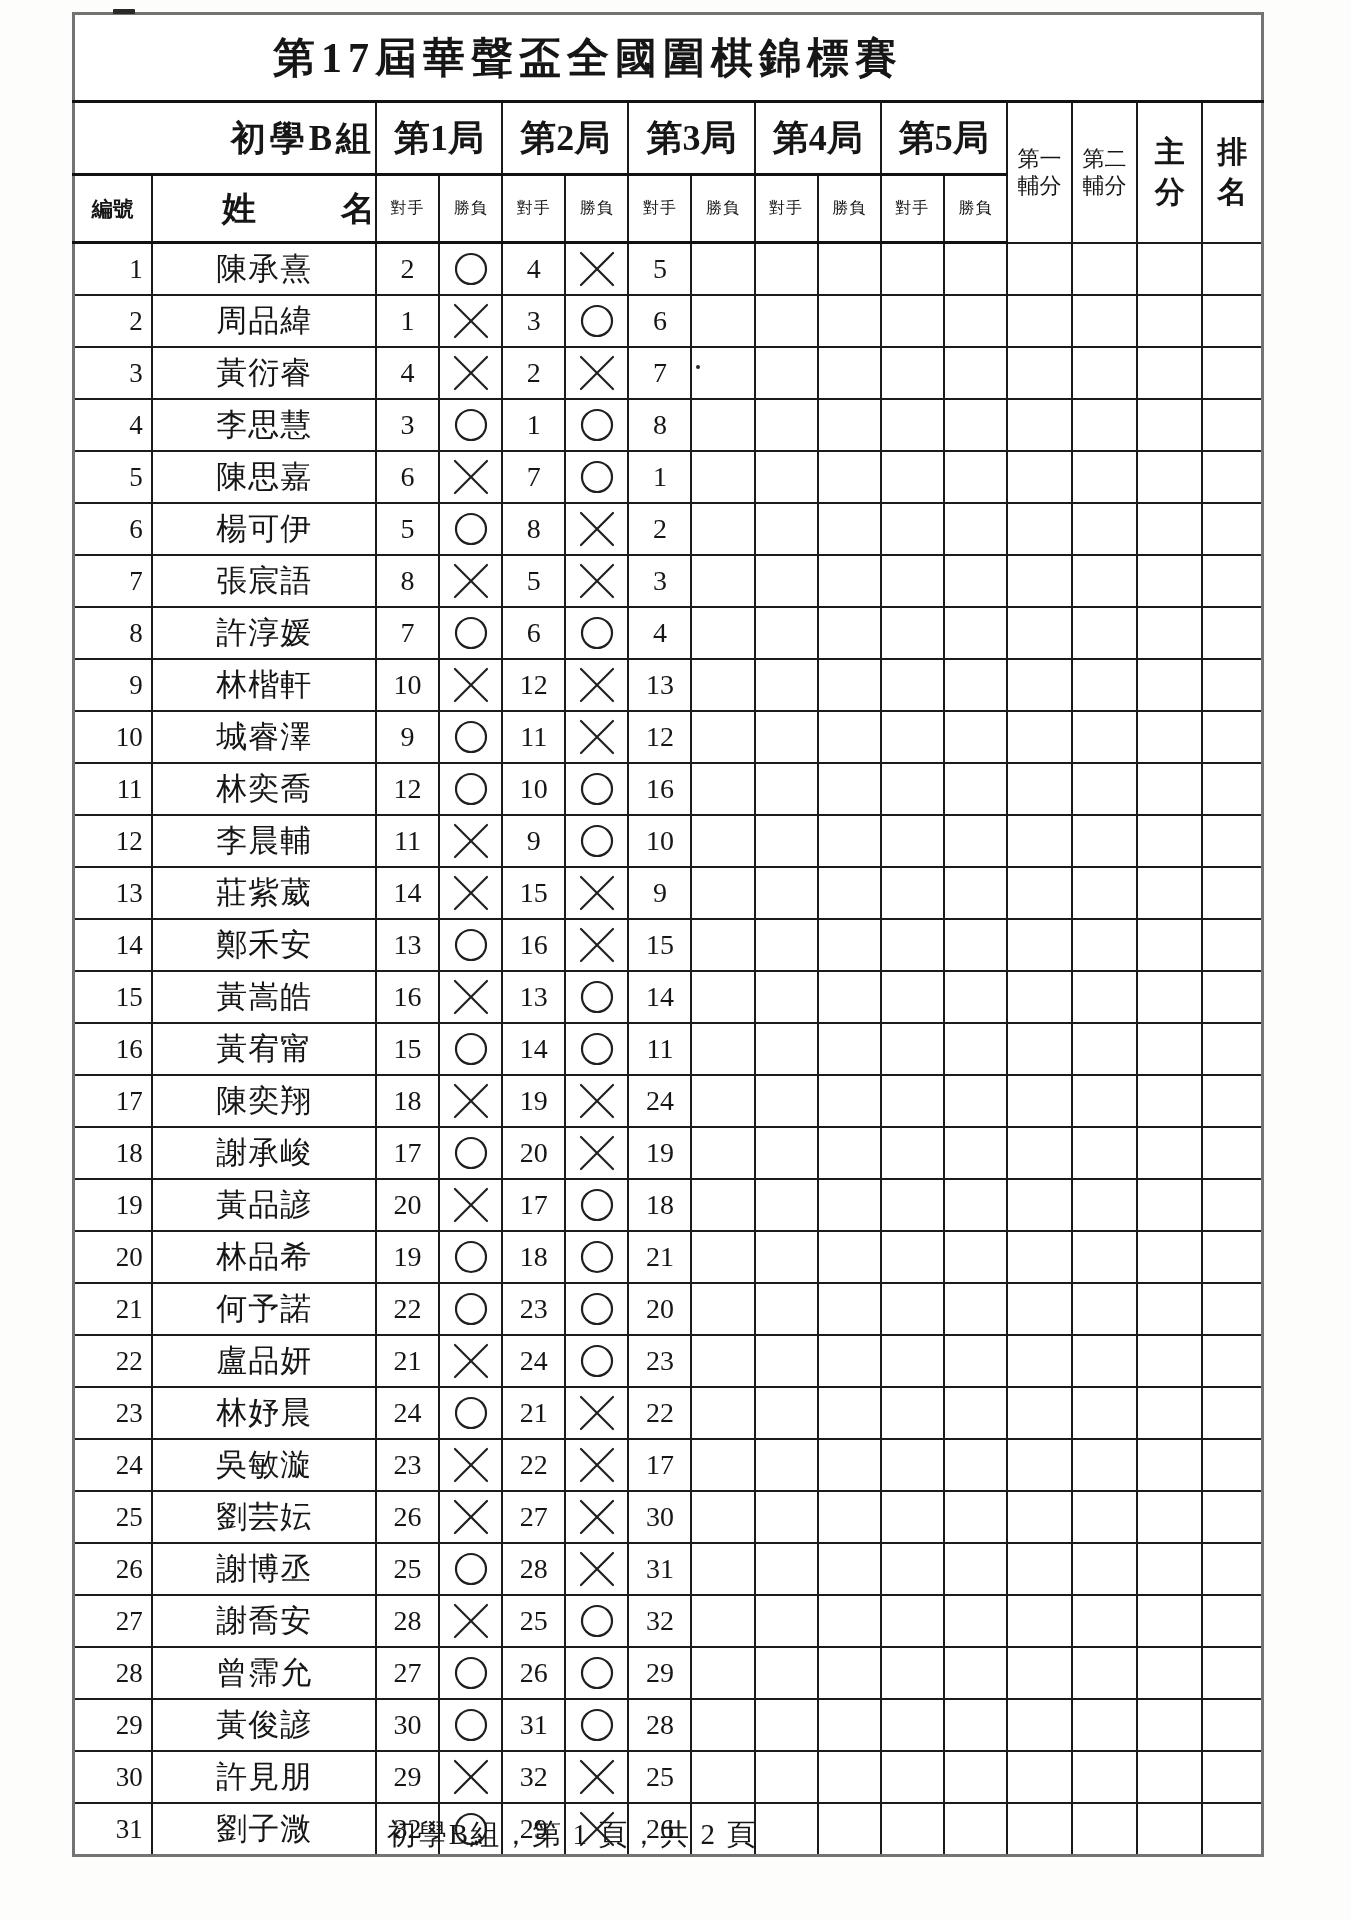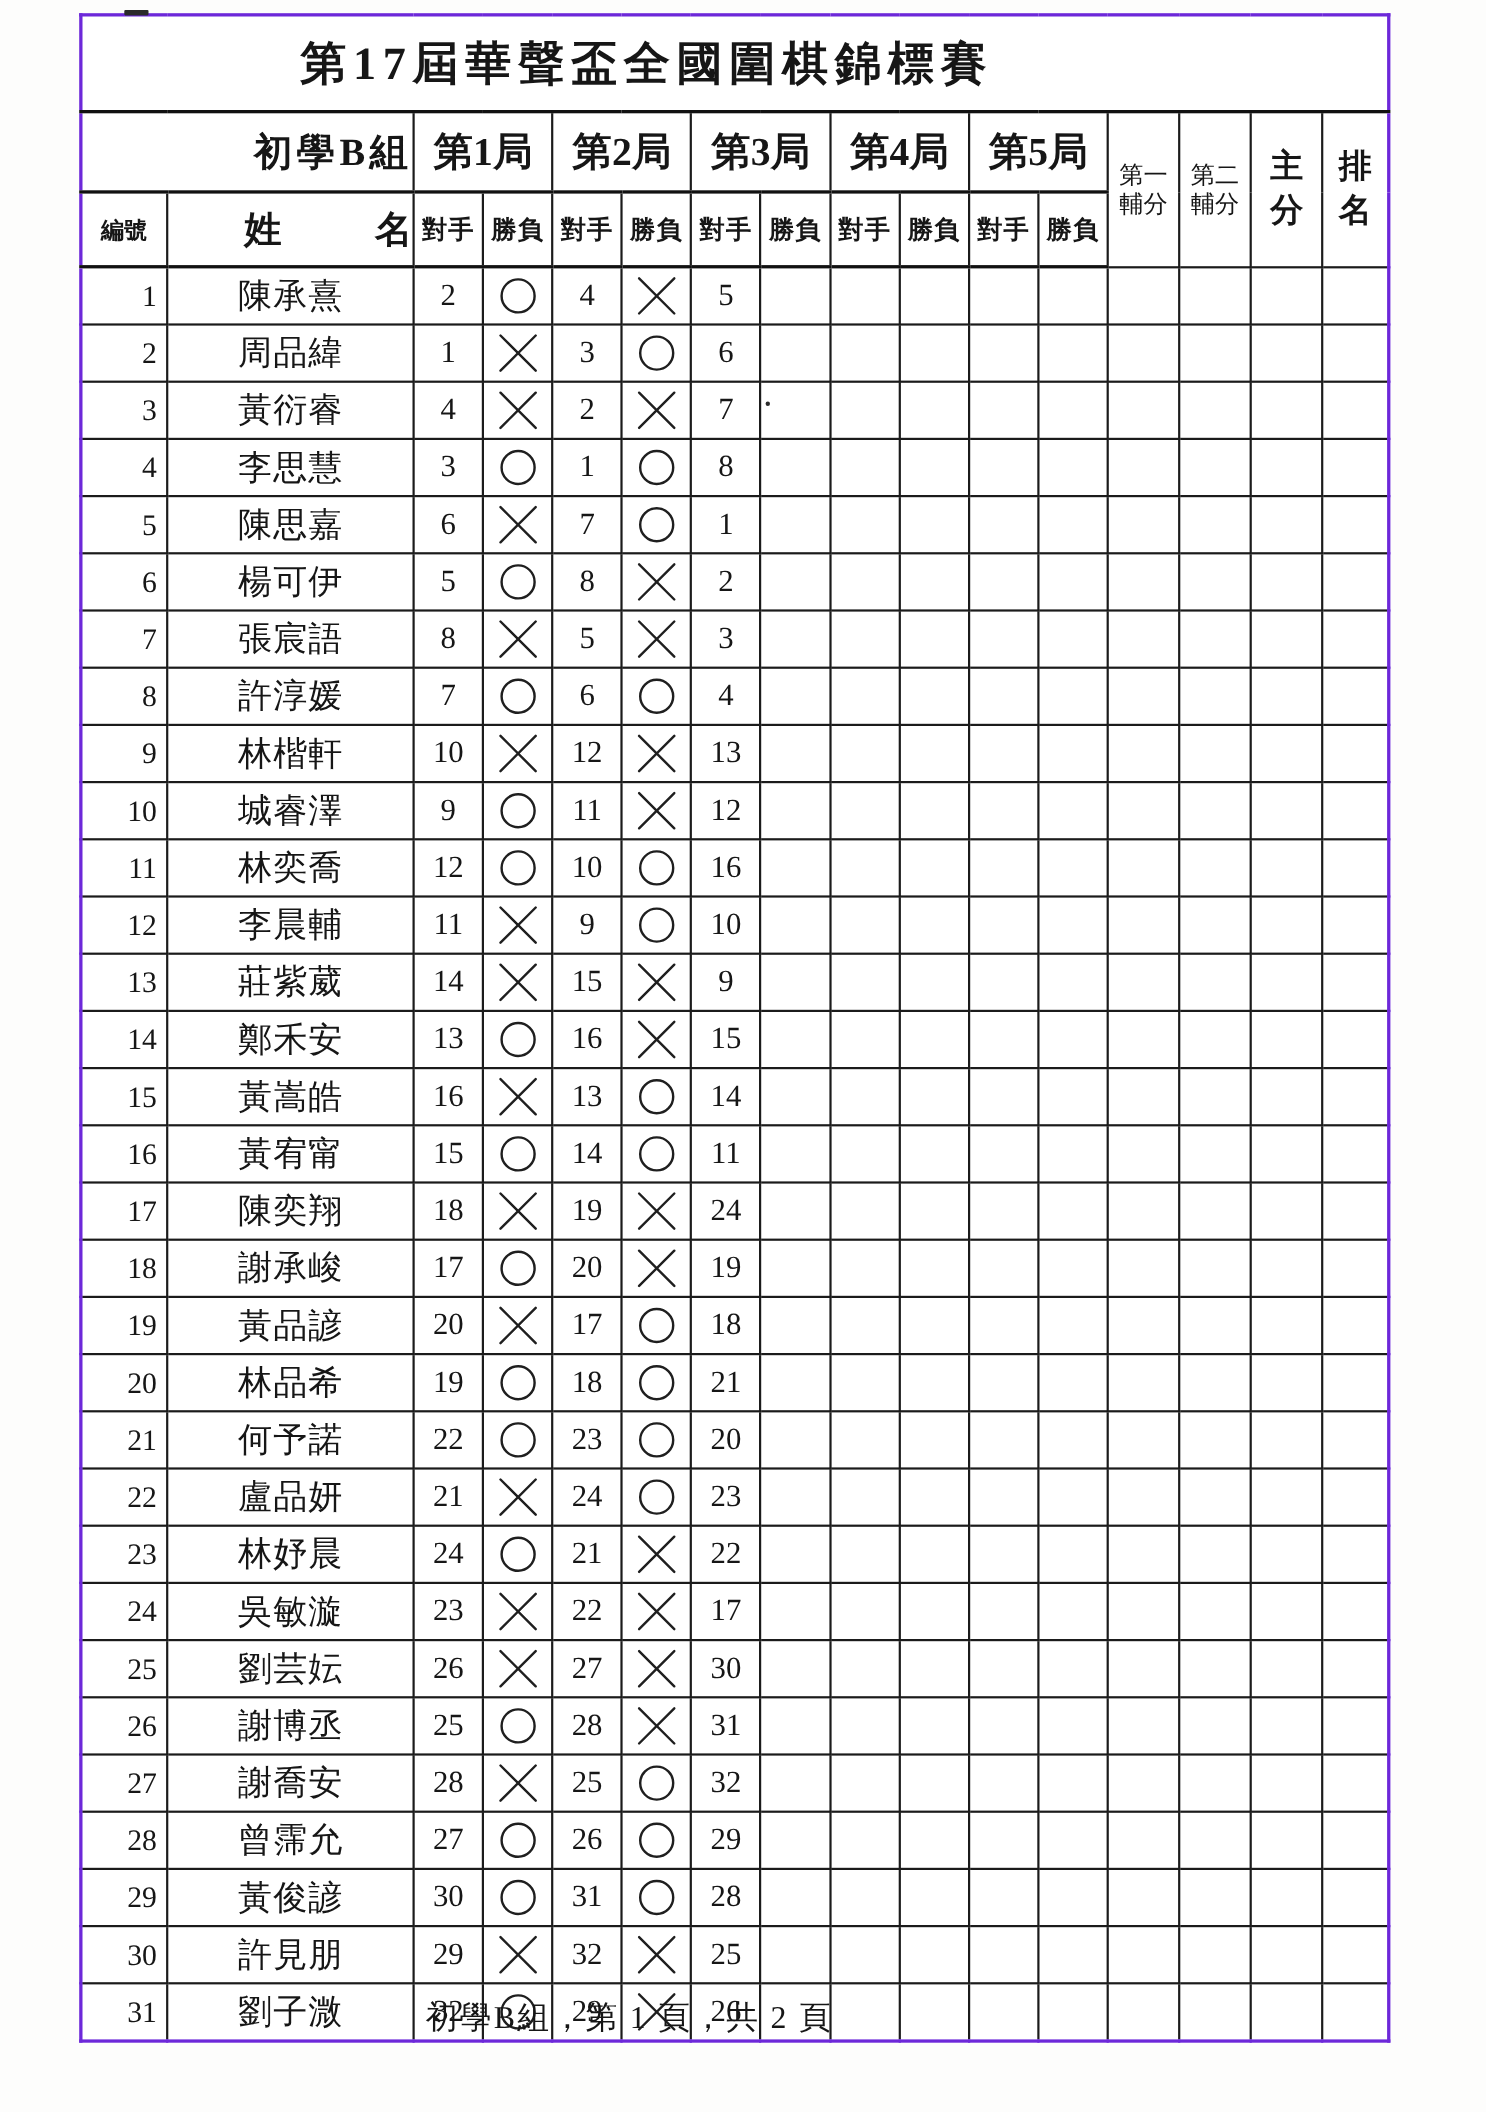--- a/index.html
+++ b/index.html
@@ -12,34 +12,34 @@
   .sheet{position:absolute;left:72px;top:12px;}
   table{
     border-collapse:collapse;table-layout:fixed;
     width:1192px;background:#fff;
   }
   td,th{
     border:2px solid #1b1b1b;
     padding:0;text-align:center;vertical-align:middle;
     font-weight:normal;overflow:hidden;
   }
-  table{border:3px solid #6d28d9;}
+  table{border:3px solid #737373;}
   .title-row th{
     height:85px;font-size:42px;font-weight:700;
     letter-spacing:6px;padding-right:160px;
     border-bottom:3px solid #111;
   }
   .group-cell{font-size:35px;font-weight:700;letter-spacing:4px;height:70px;text-align:right;}
   .round-head{font-size:36px;font-weight:600;}
   .tb-head{font-size:22px;line-height:1.25;white-space:pre-line;font-weight:400;}
   .big-head{font-size:30px;line-height:1.35;white-space:pre-line;font-weight:600;}
   .sub-row th{height:65px;border-top:3px solid #111;border-bottom:3px solid #111;}
   .id-head{font-size:21px;font-weight:600;margin-top:18px;}
   .name-head{font-size:34px;font-weight:600;text-align:right;padding-left:28px;white-space:pre;}
-  .ov-head{font-size:23px;font-weight:700;letter-spacing:1px;margin-top:35px;}
+  .ov-head{font-size:16px;font-weight:400;letter-spacing:1px;margin-top:35px;}
   tbody td{height:50px;font-size:28px;}
   td.id-cell{text-align:right;padding-right:8px;font-size:27px;}
   td.name-cell{text-align:center;padding-left:1px;font-size:31px;letter-spacing:1px;}
   .mark{display:inline-block;vertical-align:middle;}
   .footer{
     position:absolute;top:1815px;left:12px;width:1120px;
     text-align:center;font-size:29px;letter-spacing:2px;
   }
   .artifact{position:absolute;background:#2a2a2a;border-radius:50%;}
   .artifact.dash{border-radius:1px;}

